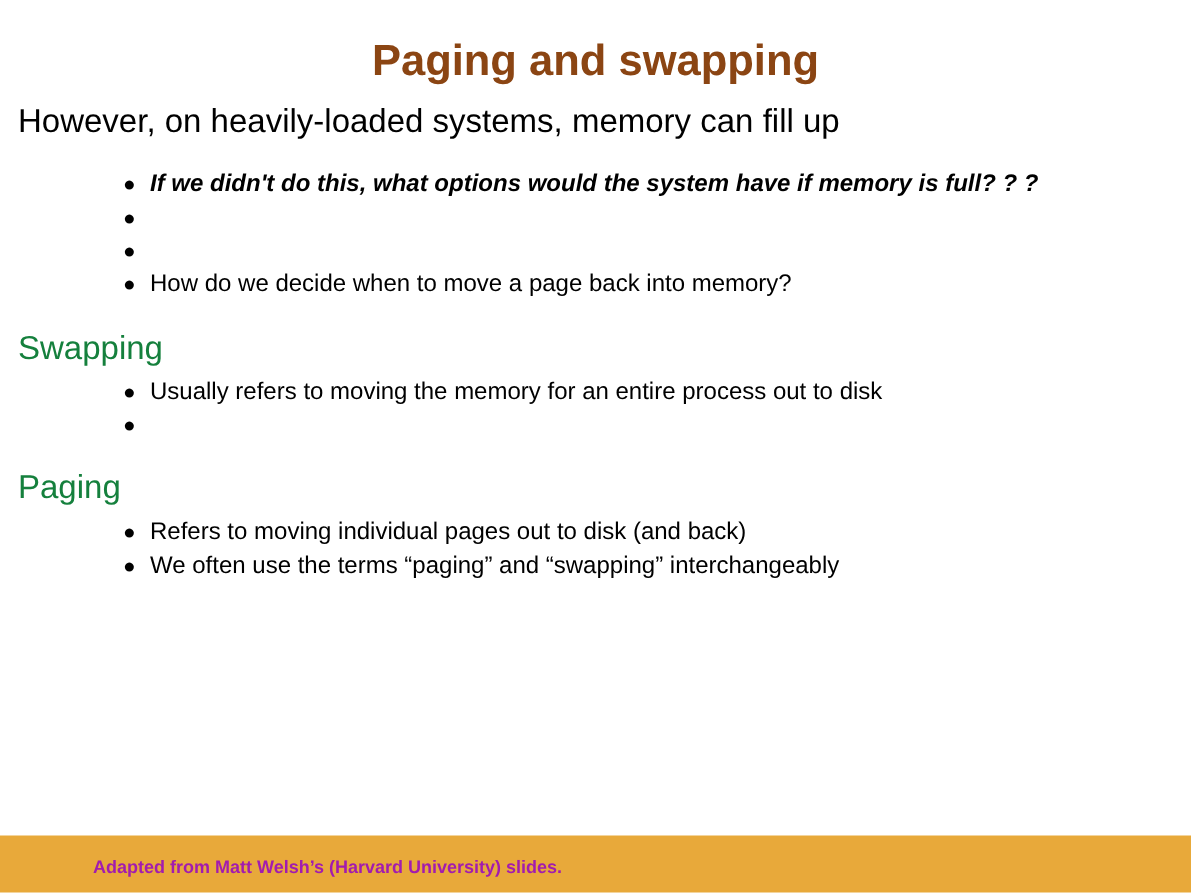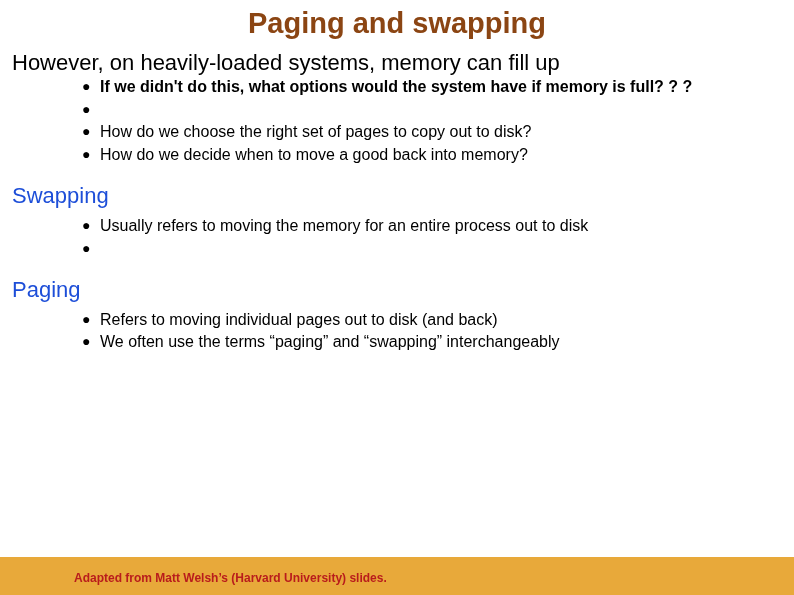--- a/index.html
+++ b/index.html
@@ -7,38 +7,39 @@
     width: 794px;
     height: 595px;
     background: #ffffff;
     font-family: Arial, Helvetica, sans-serif;
     position: relative;
     overflow: hidden;
   }
   .slide {
     width: 100%;
     height: 100%;
-    padding: 7px 12px 0 12px;
+    padding: 25px 12px 0 12px;
     position: relative;
   }
   .title {
     text-align: center;
     font-size: 29px;
     font-weight: bold;
     color: #8b4513;
     margin-bottom: 10px;
   }
   .para {
     font-size: 22px;
     color: #000;
     line-height: 1.2;
+    margin-bottom: 18px;
   }
   .heading {
     font-size: 22px;
-    color: #1d4ed8;
+    color: #15803d;
     margin-top: 10px;
     margin-bottom: 6px;
   }
   .sublist {
     padding-left: 70px;
     margin-bottom: 18px;
   }
   .sublist .item {
     display: flex;
     align-items: flex-start;
@@ -48,37 +49,38 @@
     margin-bottom: 1px;
   }
   .sublist .item .dot {
     flex: 0 0 auto;
     width: 18px;
     font-size: 14px;
     line-height: 1.5;
     color: #000;
   }
   .sublist .item.em .txt {
+    font-style: italic;
     font-weight: bold;
   }
   .footer-bar {
     position: absolute;
     left: 0;
     right: 0;
     bottom: 0;
     height: 38px;
     background: #e8a93a;
   }
   .footer-text {
     position: absolute;
-    left: 74px;
+    left: 62px;
     bottom: 10px;
     font-size: 12px;
     font-weight: bold;
-    color: #b91c1c;
+    color: #a21caf;
     text-align: center;
   }
 </style>
 </head>
 <body>
 
 <div class="slide">
 
   <div class="title">Paging and swapping</div>
 
@@ -88,25 +90,24 @@
   <div class="sublist">
     <div class="item em">
       <span class="dot">●</span>
       <span class="txt">If we didn't do this, what options would the system have if memory is full? ? ?</span>
     </div>
     <div class="item">
       <span class="dot">●</span>
     </div>
     <div class="item">
       <span class="dot">●</span>
-      <span class="txt">How do we choose the right set of pages to copy out to disk?</span>
     </div>
     <div class="item">
       <span class="dot">●</span>
-      <span class="txt">How do we decide when to move a good back into memory?</span>
+      <span class="txt">How do we decide when to move a page back into memory?</span>
     </div>
   </div>
 
   <div class="heading">Swapping</div>
 
   <div class="sublist">
     <div class="item">
       <span class="dot">●</span>
       <span class="txt">Usually refers to moving the memory for an entire process out to disk</span>
     </div>

